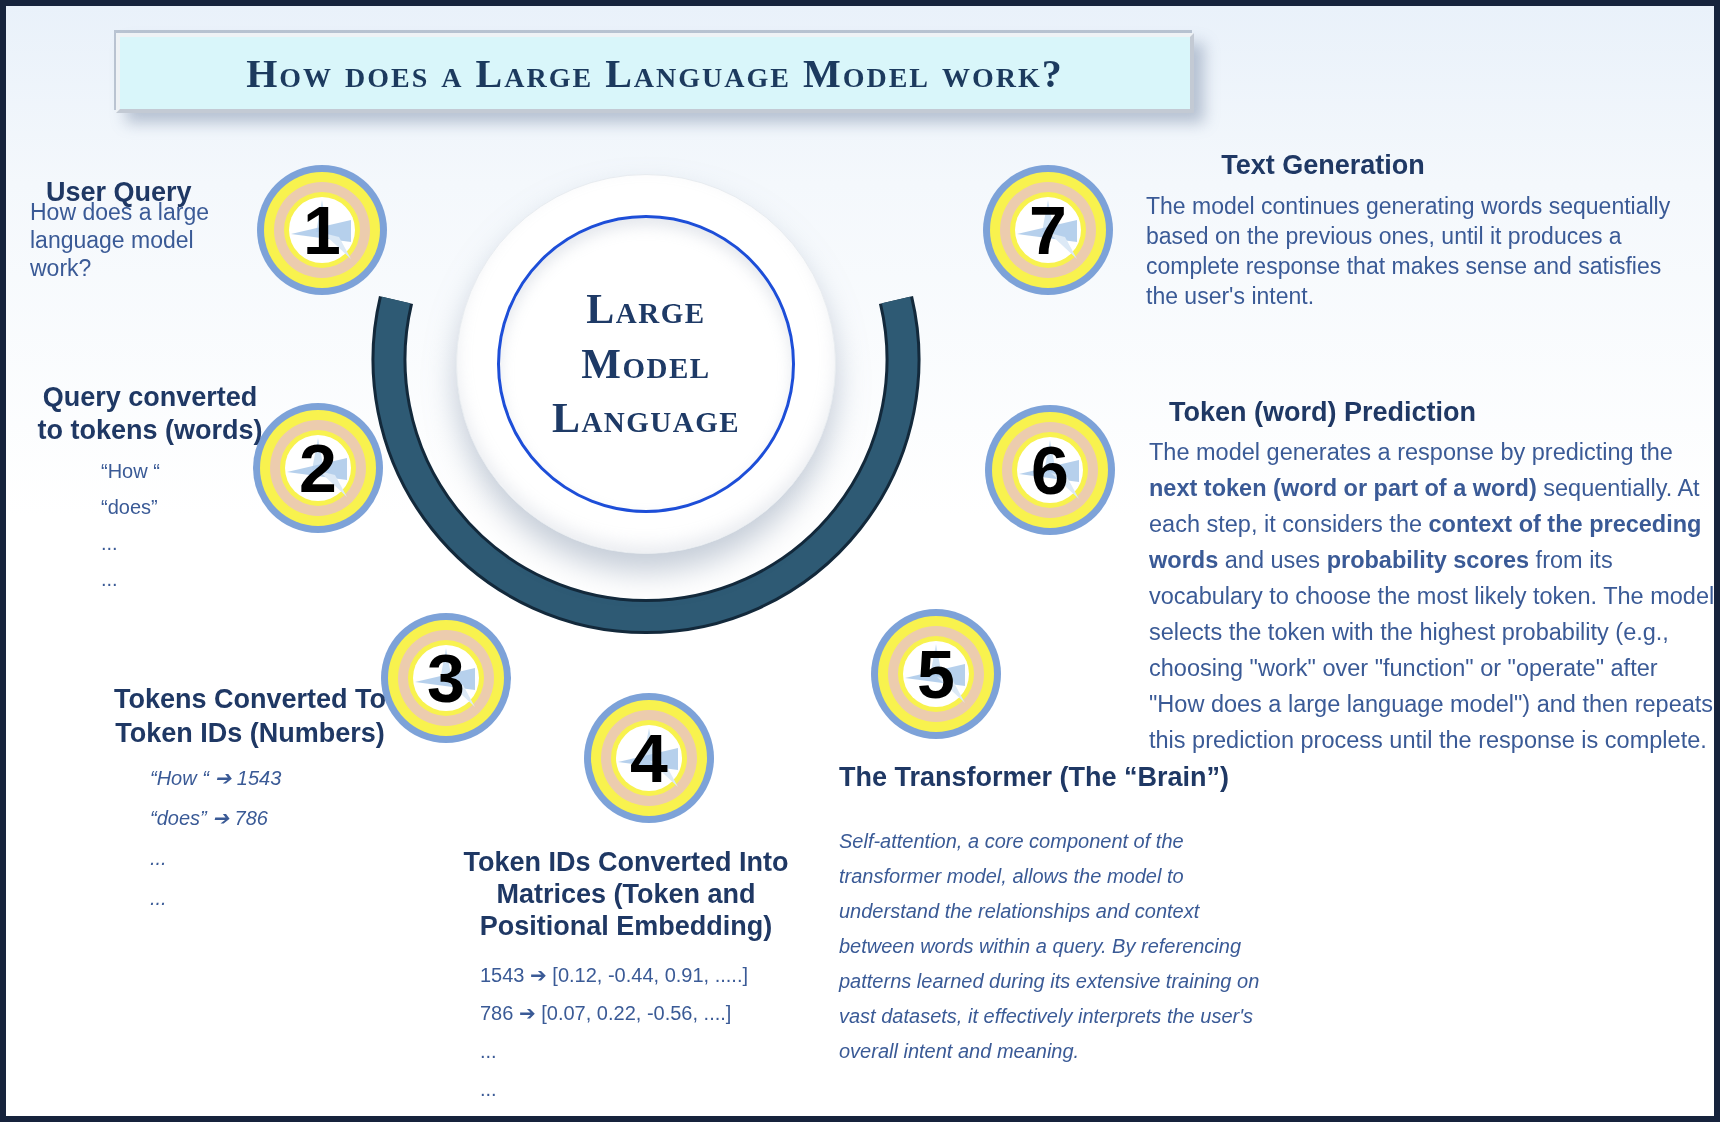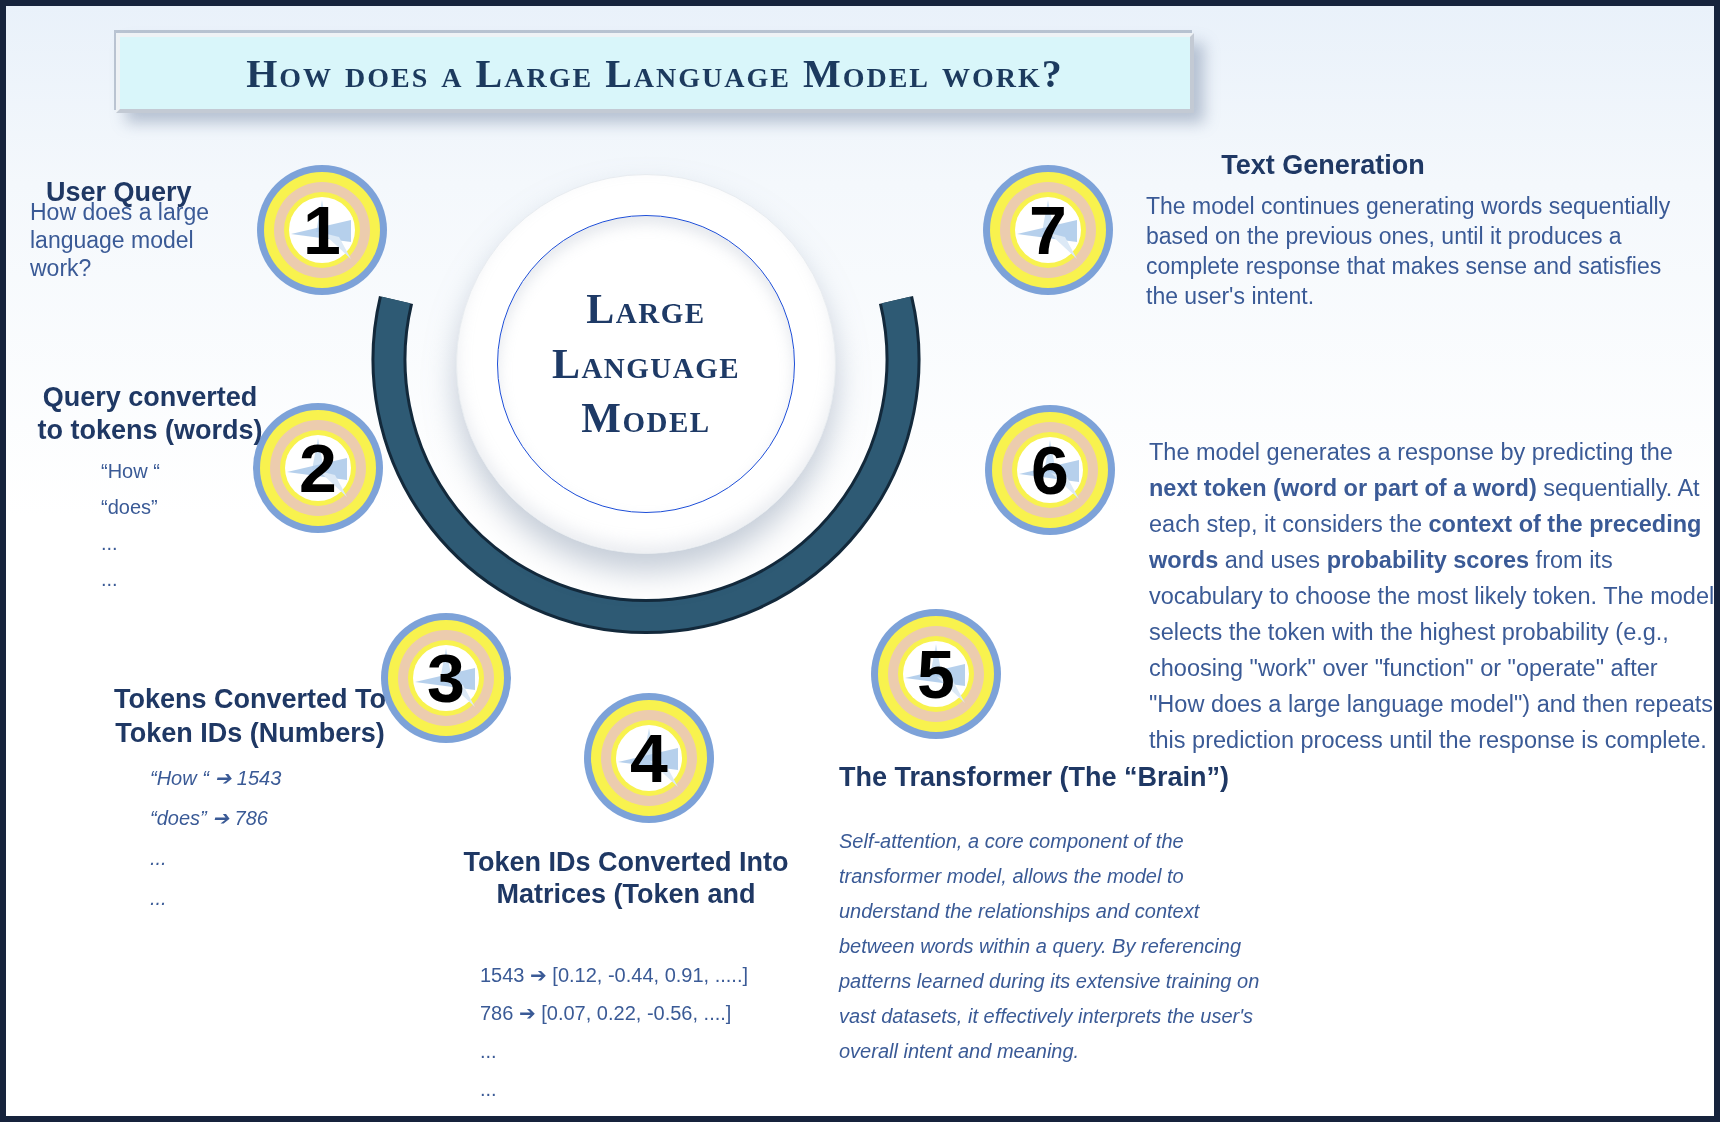--- a/index.html
+++ b/index.html
@@ -30,21 +30,21 @@
   }
   .arc-layer{position:absolute;left:0;top:0;width:1720px;height:1122px;}
   .center-circle{
     position:absolute;left:450px;top:168px;width:380px;height:380px;border-radius:50%;
     background:#ffffff;border:1px solid #e8ecf0;
     box-shadow:0 18px 30px rgba(140,155,178,.5), inset 0 -8px 16px rgba(165,175,190,.22);
     display:flex;align-items:center;justify-content:center;
   }
   .center-inner{
     width:298px;height:298px;border-radius:50%;background:#fff;
-    border:1px solid #1d4ed8;
+    border:3px solid #1d4ed8;
     box-shadow:inset 0 8px 14px rgba(170,180,195,.30);
     display:flex;align-items:center;justify-content:center;text-align:center;
   }
   .center-label{
     font-family:"Liberation Serif",serif;font-weight:700;font-variant:small-caps;
     font-size:42px;line-height:1.3;letter-spacing:1.5px;color:#1e3a66;
   }
   .badge{
     position:absolute;width:66px;height:66px;border-radius:50%;background:#fff;
     box-shadow:0 0 0 5px var(--ring-yellow),0 0 0 15px var(--ring-peach),
@@ -73,22 +73,22 @@
 
   <svg class="arc-layer" viewBox="0 0 1720 1122">
     <path d="M 390 294 A 257 257 0 1 0 890 294" fill="none" stroke="var(--arc-outline)" stroke-width="35" stroke-linecap="butt"></path>
     <path d="M 390 294 A 257 257 0 1 0 890 294" fill="none" stroke="var(--arc-fill)" stroke-width="29" stroke-linecap="butt"></path>
   </svg>
 
   <div class="center-circle">
     <div class="center-inner">
       <div class="center-label">
         <div>Large</div>
+        <div>Model</div>
         <div>Language</div>
-        <div>Model</div>
       </div>
     </div>
   </div>
 
   <div class="badge" style="left:283px;top:191px;">
     <svg viewBox="0 0 66 66">
       <polygon points="33,3 27,35 39,35" fill="var(--compass-light)"></polygon>
       <polygon points="2,37 62,23 62,45" fill="var(--compass-mid)" opacity="0.85"></polygon>
       <polygon points="34,36 50,40 62,62" fill="var(--compass-pale)"></polygon>
     </svg>
@@ -164,29 +164,31 @@
   <div class="b items" style="left:144px;top:752px;line-height:40px;font-style:italic;">
     <div>“How “ ➔ 1543</div>
     <div>“does” ➔ 786</div>
     <div>...</div>
     <div>...</div>
   </div>
 
   <div class="h ctr" style="left:404px;top:840px;width:432px;line-height:32px;">
     <div>Token IDs Converted Into</div>
     <div>Matrices (Token and</div>
+    <div>Positional Embedding)</div>
   </div>
   <div class="b items" style="left:474px;top:950px;line-height:38px;">
     <div>1543 ➔ [0.12, -0.44, 0.91, .....]</div>
     <div>786 ➔ [0.07, 0.22, -0.56, ....]</div>
     <div>...</div>
     <div>...</div>
   </div>
 
   <div class="h" style="left:833px;top:755px;">The Transformer (The “Brain”)</div>
   <div class="b" style="left:833px;top:818px;width:422px;line-height:35px;font-style:italic;">Self-attention, a core component of the transformer model, allows the model to understand the relationships and context between words within a query. By referencing patterns learned during its extensive training on vast datasets, it effectively interprets the user's overall intent and meaning.</div>
 
+  <div class="h" style="left:1163px;top:390px;">Token (word) Prediction</div>
   <div class="b" style="left:1143px;top:428px;width:566px;font-size:23.5px;line-height:36px;"><span>The model generates a response by predicting the </span><span class="bseg">next token (word or part of a word)</span><span> sequentially. At each step, it considers the </span><span class="bseg">context of the preceding words</span><span> and uses </span><span class="bseg">probability scores</span><span> from its vocabulary to choose the most likely token. The model selects the token with the highest probability (e.g., choosing "work" over "function" or "operate" after "How does a large language model") and then repeats this prediction process until the response is complete.</span></div>
 
   <div class="h ctr" style="left:1197px;top:143px;width:240px;text-align:center;">Text Generation</div>
   <div class="b" style="left:1140px;top:185px;width:528px;font-size:23px;line-height:30px;">The model continues generating words sequentially based on the previous ones, until it produces a complete response that makes sense and satisfies the user's intent.</div>
 
 </div>
 
 </body></html>

